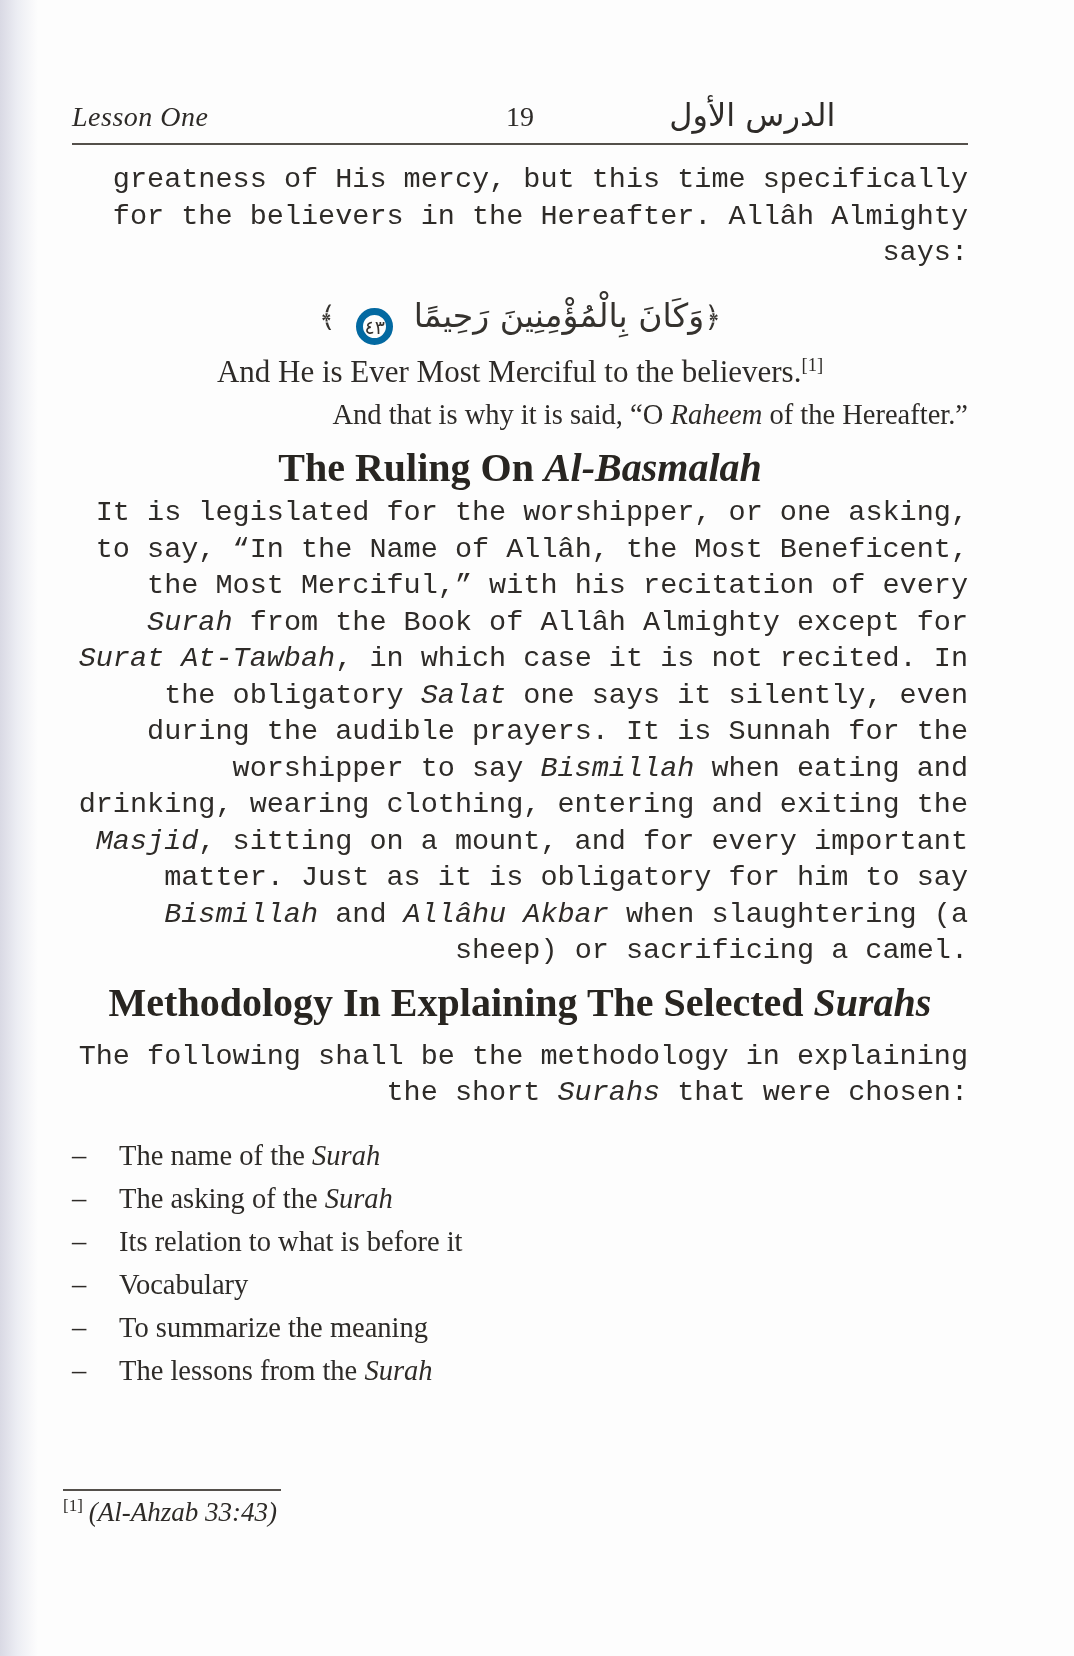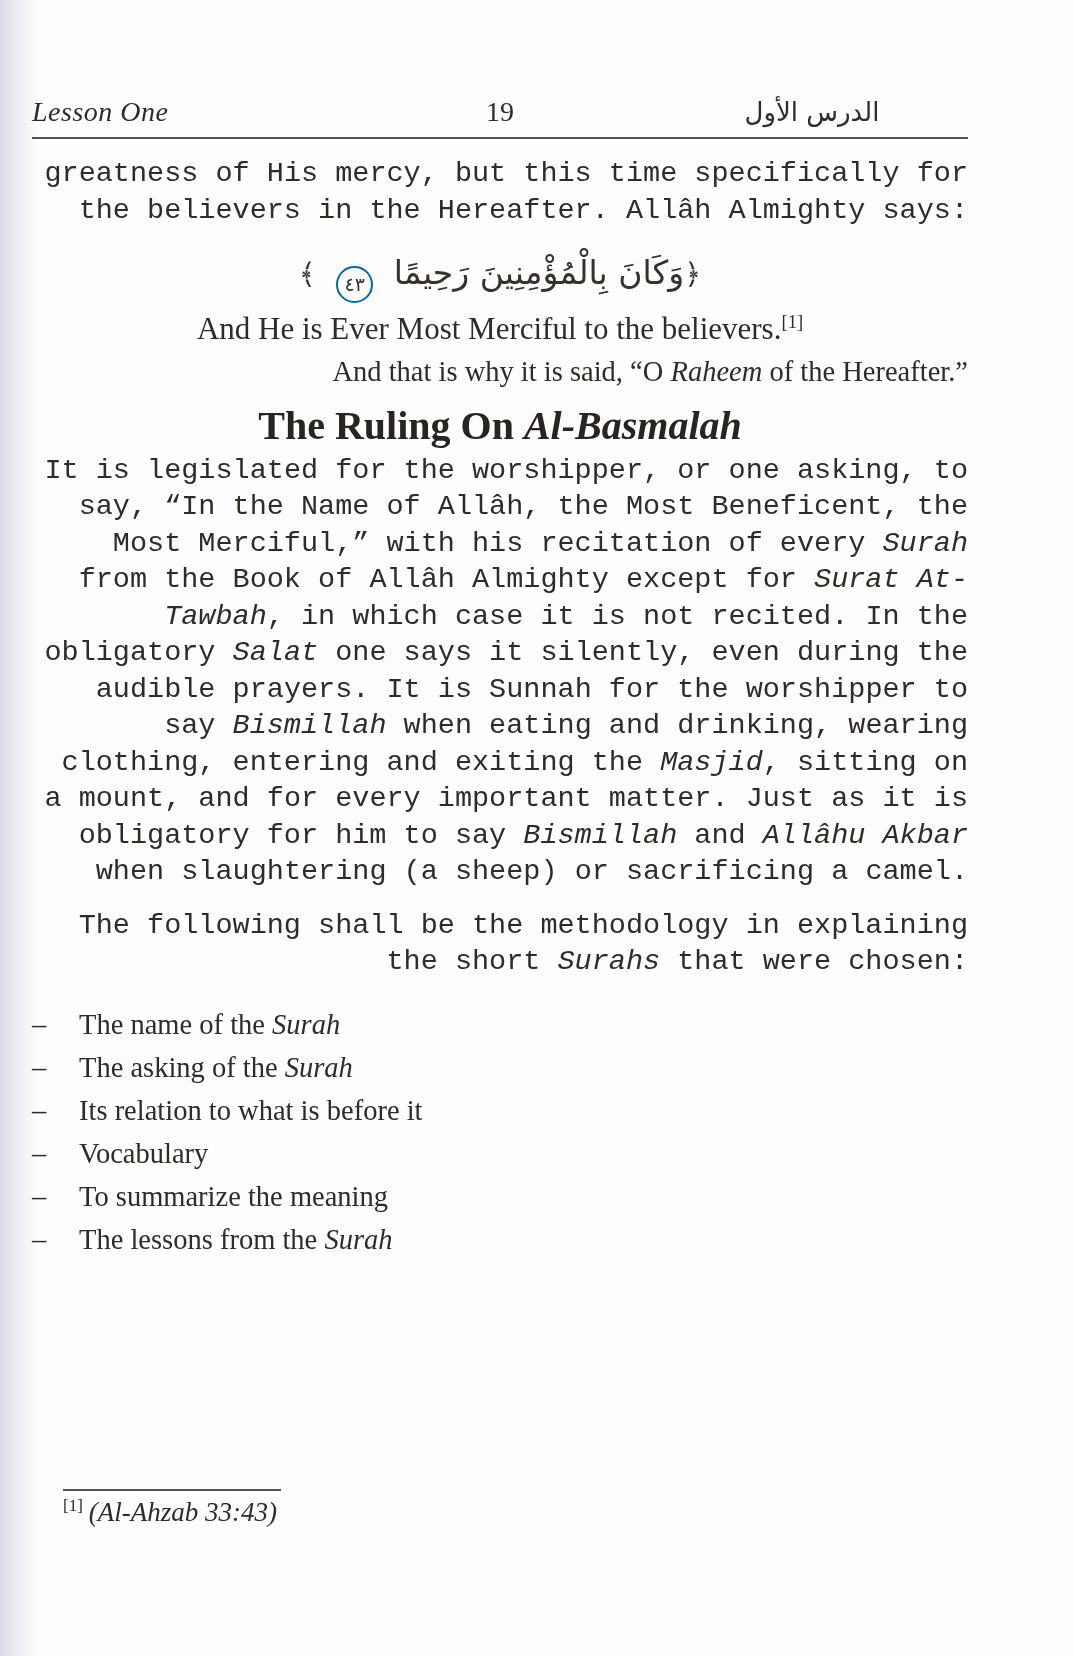--- a/index.html
+++ b/index.html
@@ -9,41 +9,41 @@
     font-family:"Liberation Serif", serif;
     color:#2e2b28;
     position:relative;
     overflow:hidden;
   }
   .edge-shadow {
     position:absolute; left:0; top:0; bottom:0; width:38px;
     background:linear-gradient(to right, #d9d9e4 0%, #ecedf3 45%, rgba(255,255,255,0) 100%);
     pointer-events:none;
   }
-  .page { position:relative; padding:96px 106px 0 32px; }
+  .page { position:relative; padding:96px 106px 0 72px; }
 
   .hdr { display:flex; align-items:baseline; font-size:28px; }
   .hdr .l { flex:1; font-style:italic; letter-spacing:.5px; }
   .hdr .c { flex:1; text-align:center; }
-  .hdr .r { flex:1; text-align:center; font-family:"DejaVu Sans", sans-serif; font-size:26px; }
+  .hdr .r { flex:1; text-align:left; font-family:"DejaVu Sans", sans-serif; font-size:32px; }
   .rule { border-top:2px solid #54504b; margin-top:9px; }
 
   p.body { font-size:28.5px; line-height:36.5px; margin-top:17px;text-align:right; }
   .just { text-align:justify;font-family:Liberation Mono, monospace; }
 
   .verse {
     direction:rtl; text-align:center;
     font-family:"DejaVu Sans", sans-serif;
     font-size:33px; line-height:64px; margin-top:12px;
     color:#35322e;
   }
   .ornate { font-size:29px; }
   .ayah {
     display:inline-flex; align-items:center; justify-content:center;
-    width:37px; height:37px; border:2px solid #0369a1; border-radius:50%;
+    width:37px; height:37px; border:7px solid #0369a1; border-radius:50%;
     font-size:19px; vertical-align:-7px; margin:0 10px;
   }
   .center-line { text-align:center; font-size:31px; line-height:38px; margin-top:4px; }
 
   h2 { text-align:center; font-size:40px; line-height:38px; font-weight:700; color:#282521; margin-top:16px; }
   h2 .seg-b { font-weight:700; }
 
   .seg-i { font-style:italic; }
   .seg-b { font-weight:700; }
   .seg-sup { font-size:60%; vertical-align:super; line-height:0; }
@@ -80,20 +80,21 @@
   </div>
 
   <p class="center-line"><span>And He is Ever Most Merciful to the believers.</span><span class="seg-sup">[1]</span></p>
 
   <p class="body" style="margin-top:6px;"><span>And that is why it is said, “O </span><span class="seg-i">Raheem</span><span> of the Hereafter.”</span></p>
 
   <h2><span class="seg-b">The Ruling On </span><span class="seg-i seg-b">Al-Basmalah</span></h2>
 
   <p class="body just" style="margin-top:8px;"><span>It is legislated for the worshipper, or one asking, to say, “In the Name of Allâh, the Most Beneficent, the Most Merciful,” with his recitation of every </span><span class="seg-i">Surah</span><span> from the Book of Allâh Almighty except for </span><span class="seg-i">Surat At-Tawbah</span><span>, in which case it is not recited. In the obligatory </span><span class="seg-i">Salat</span><span> one says it silently, even during the audible prayers. It is Sunnah for the worshipper to say </span><span class="seg-i">Bismillah</span><span> when eating and drinking, wearing clothing, entering and exiting the </span><span class="seg-i">Masjid</span><span>, sitting on a mount, and for every important matter. Just as it is obligatory for him to say </span><span class="seg-i">Bismillah</span><span> and </span><span class="seg-i">Allâhu Akbar</span><span> when slaughtering (a sheep) or sacrificing a camel.</span></p>
 
+  <h2 style="margin-top:14px;"><span class="seg-b">Methodology In Explaining The Selected </span><span class="seg-i seg-b">Surahs</span></h2>
 
   <p class="body just" style=""><span>The following shall be the methodology in explaining the short </span><span class="seg-i">Surahs</span><span> that were chosen:</span></p>
 
   <ul class="mlist">
 
   <li style="">
       <span class="bullet">–</span>
       <span class="li-text"><span>The name of the </span><span class="seg-i">Surah</span></span>
     </li>
       <li style="">

